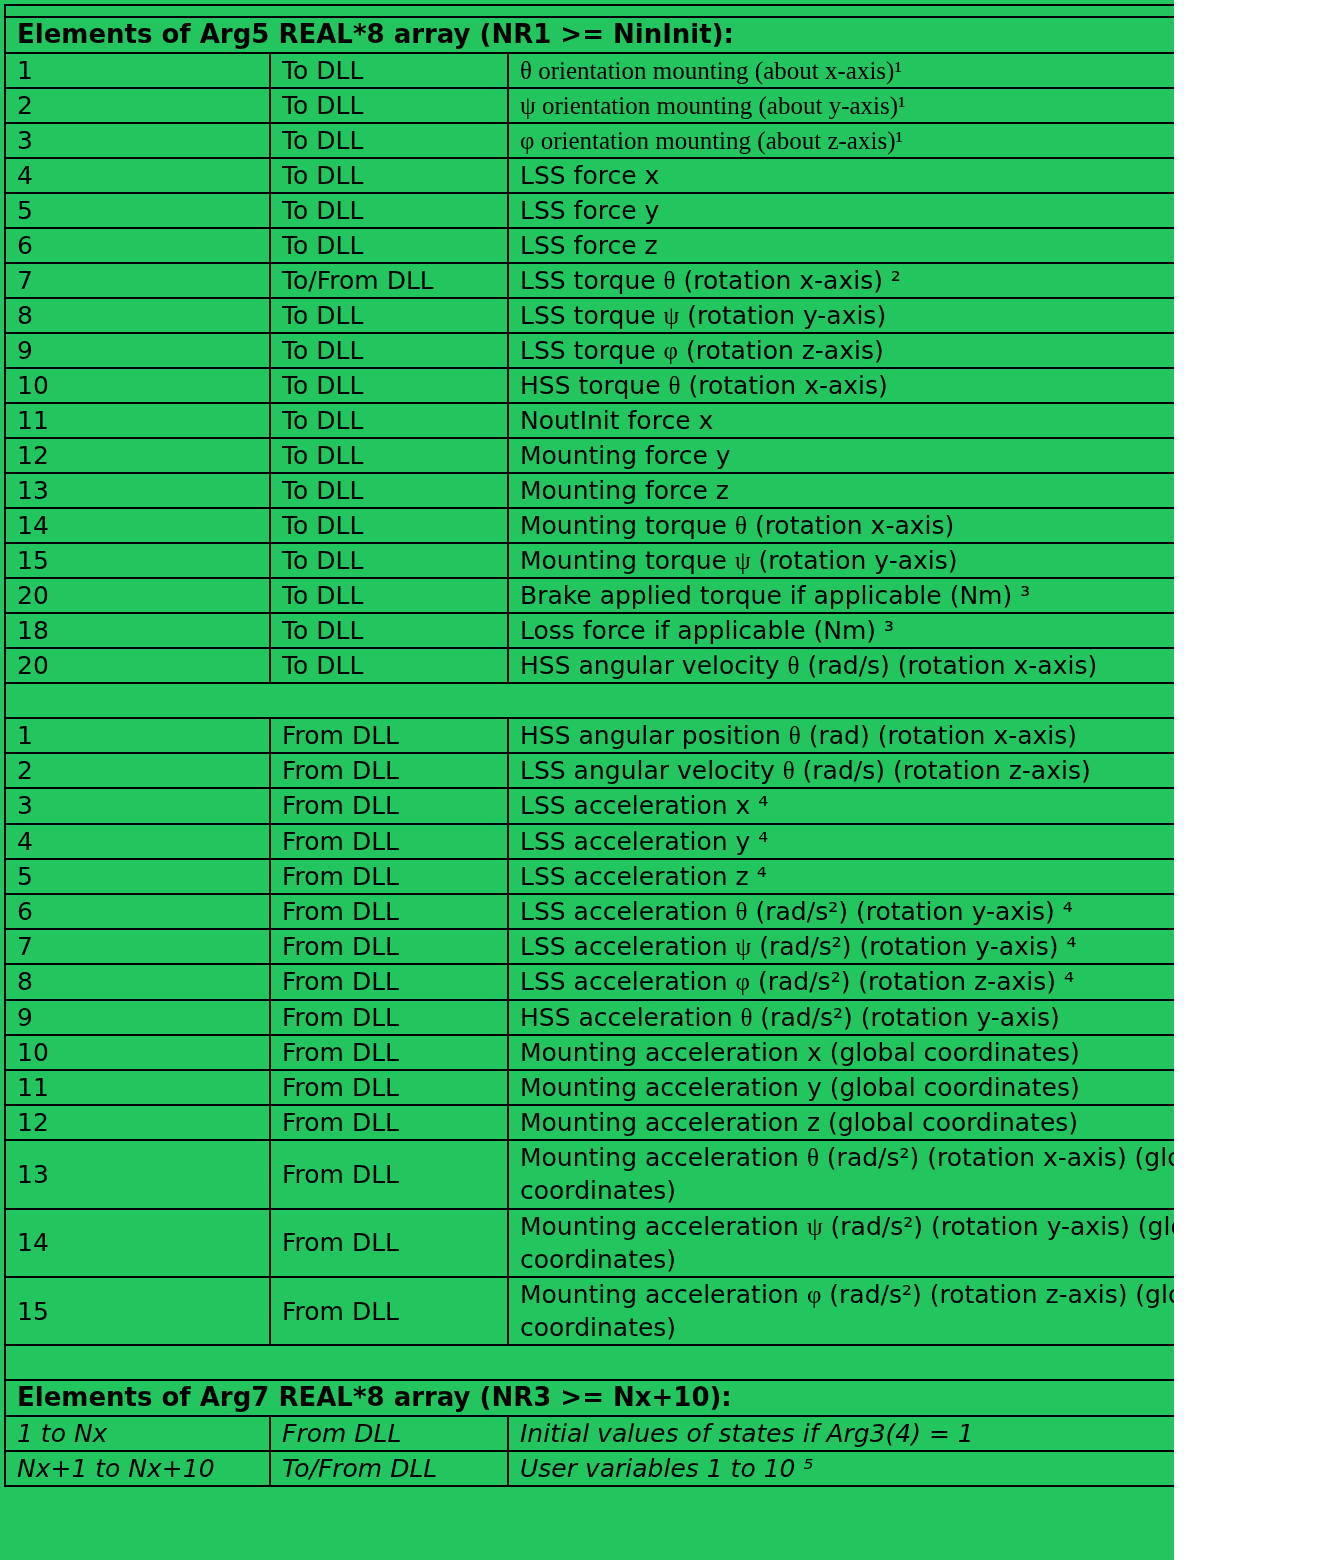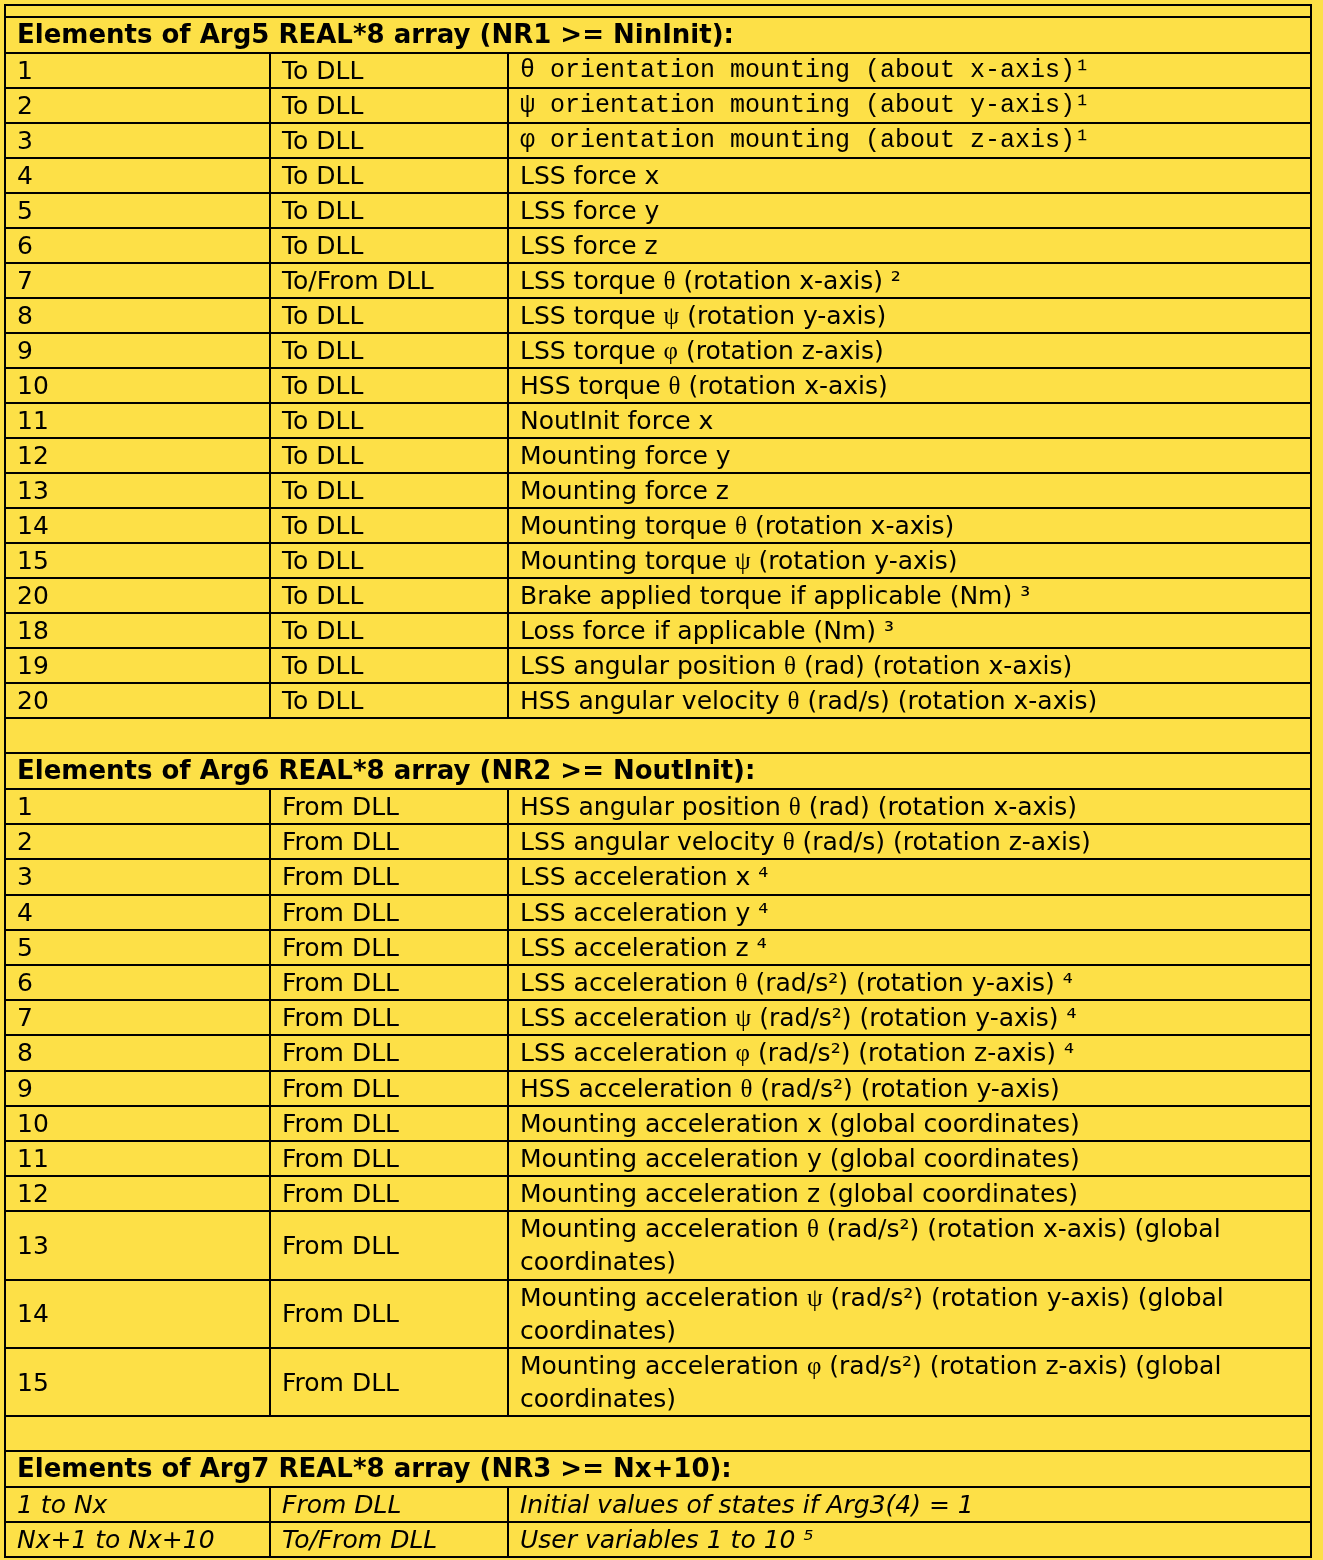--- a/index.html
+++ b/index.html
@@ -7,25 +7,25 @@
     padding: 0;
     background: #ffffff;
     width: 1323px;
     height: 1560px;
     overflow: hidden;
     font-family: "DejaVu Sans", sans-serif;
     color: #000000;
   }
   .page {
     box-sizing: border-box;
-    width: 1323px;
+    width: 1174px;
     height: 1560px;
     padding: 4px 10px 0 4px;
     overflow: hidden;
-    background: #fde047;
+    background: #22c55e;
   }
   table.doc-table {
     border-collapse: collapse;
     table-layout: fixed;
     width: 1308px;
   }
   col.col-index  { width: 265px; }
   col.col-dir    { width: 238px; }
   col.col-desc   { width: auto; }
 
@@ -54,21 +54,21 @@
   }
   tr.r-t1 td { height: 32.4px; }
   tr.r-t2 td { height: 33.2px; }
   tr.r-t3 td { height: 33px; font-style: italic; }
   tr.tall td { height: 66.4px; }
 
   td.c1, td.c2 { white-space: nowrap; }
   td.c3 { word-wrap: break-word; }
 
   .serif-desc {
-    font-family: Liberation Mono, monospace;
+    font-family: Liberation Serif, serif;
     font-size: 25px;
     border-radius: 9px;
   }
   .greek {
     font-family: "Liberation Serif", serif;
   }
 </style>
 </head>
 <body>
 
@@ -184,39 +184,31 @@
     <td class="c2">To DLL</td>
     <td class="c3">Brake applied torque if applicable (Nm) ³</td>
   </tr>
 
   <tr class="drow r-t1">
     <td class="c1">18</td>
     <td class="c2">To DLL</td>
     <td class="c3">Loss force if applicable (Nm) ³</td>
   </tr>
 
-  <tr class="drow r-t1">
-    <td class="c1">19</td>
-    <td class="c2">To DLL</td>
-    <td class="c3">LSS angular position <span class="greek">θ</span> (rad) (rotation x-axis)</td>
-  </tr>
 
   <tr class="drow r-t1">
     <td class="c1">20</td>
     <td class="c2">To DLL</td>
     <td class="c3">HSS angular velocity <span class="greek">θ</span> (rad/s) (rotation x-axis)</td>
   </tr>
 
   <tr class="gap">
     <td colspan="3"></td>
   </tr>
 
-  <tr class="hrow">
-    <td colspan="3">Elements of Arg6 REAL*8 array (NR2 &gt;= NoutInit):</td>
-  </tr>
 
   <tr class="drow r-t2">
     <td class="c1">1</td>
     <td class="c2">From DLL</td>
     <td class="c3">HSS angular position <span class="greek">θ</span> (rad) (rotation x-axis)</td>
   </tr>
 
   <tr class="drow r-t2">
     <td class="c1">2</td>
     <td class="c2">From DLL</td>

